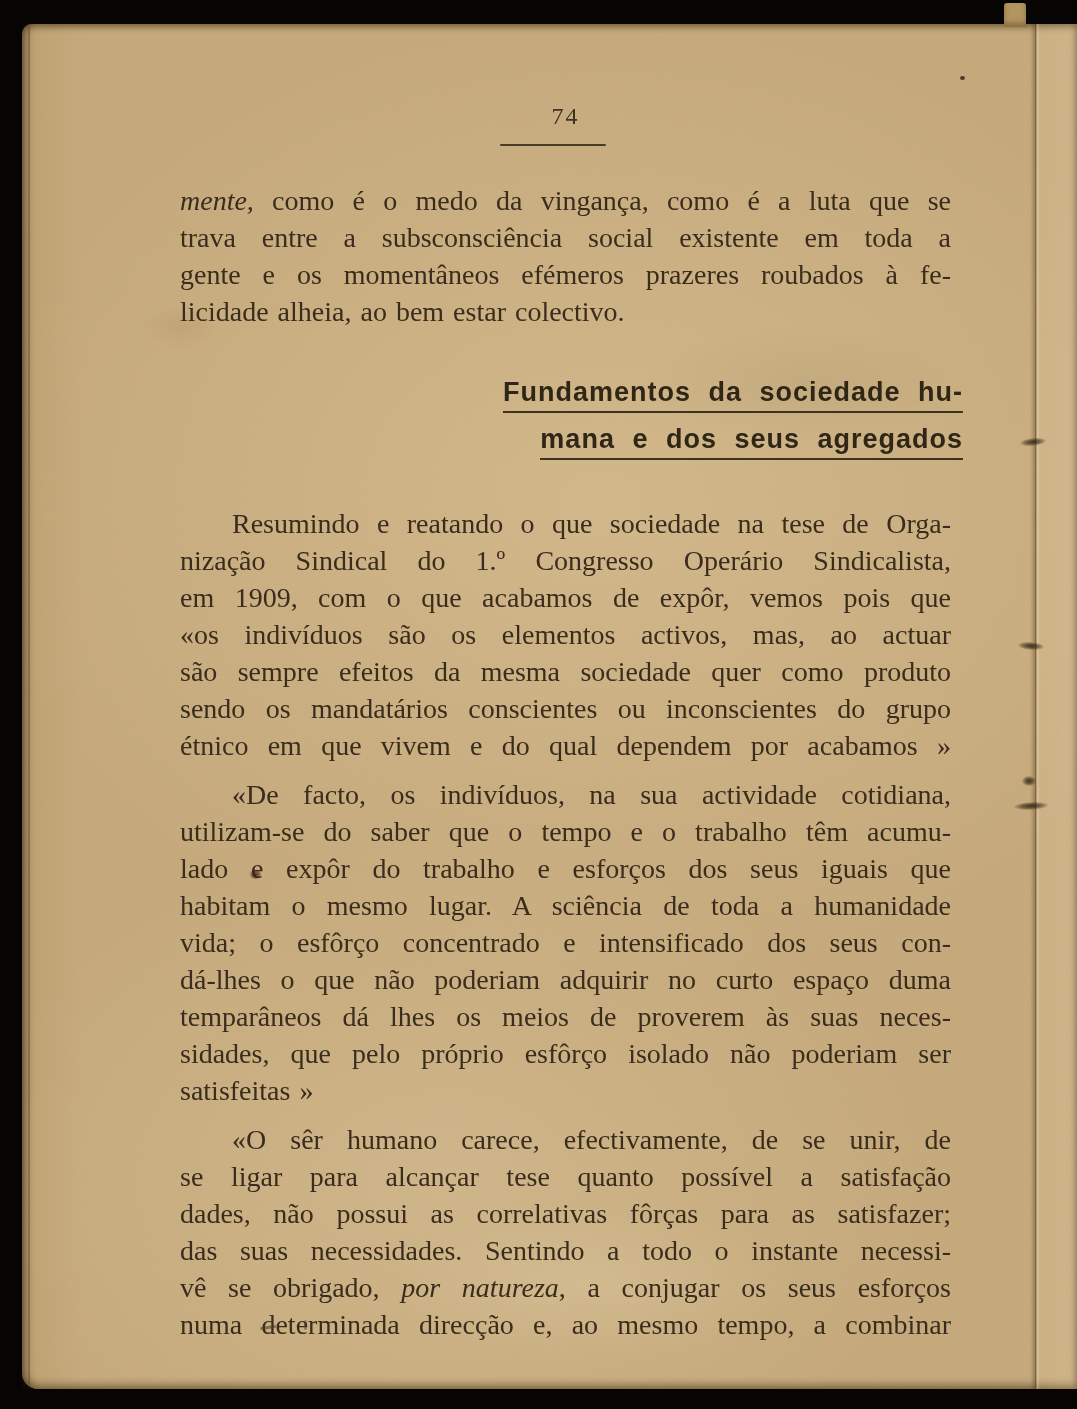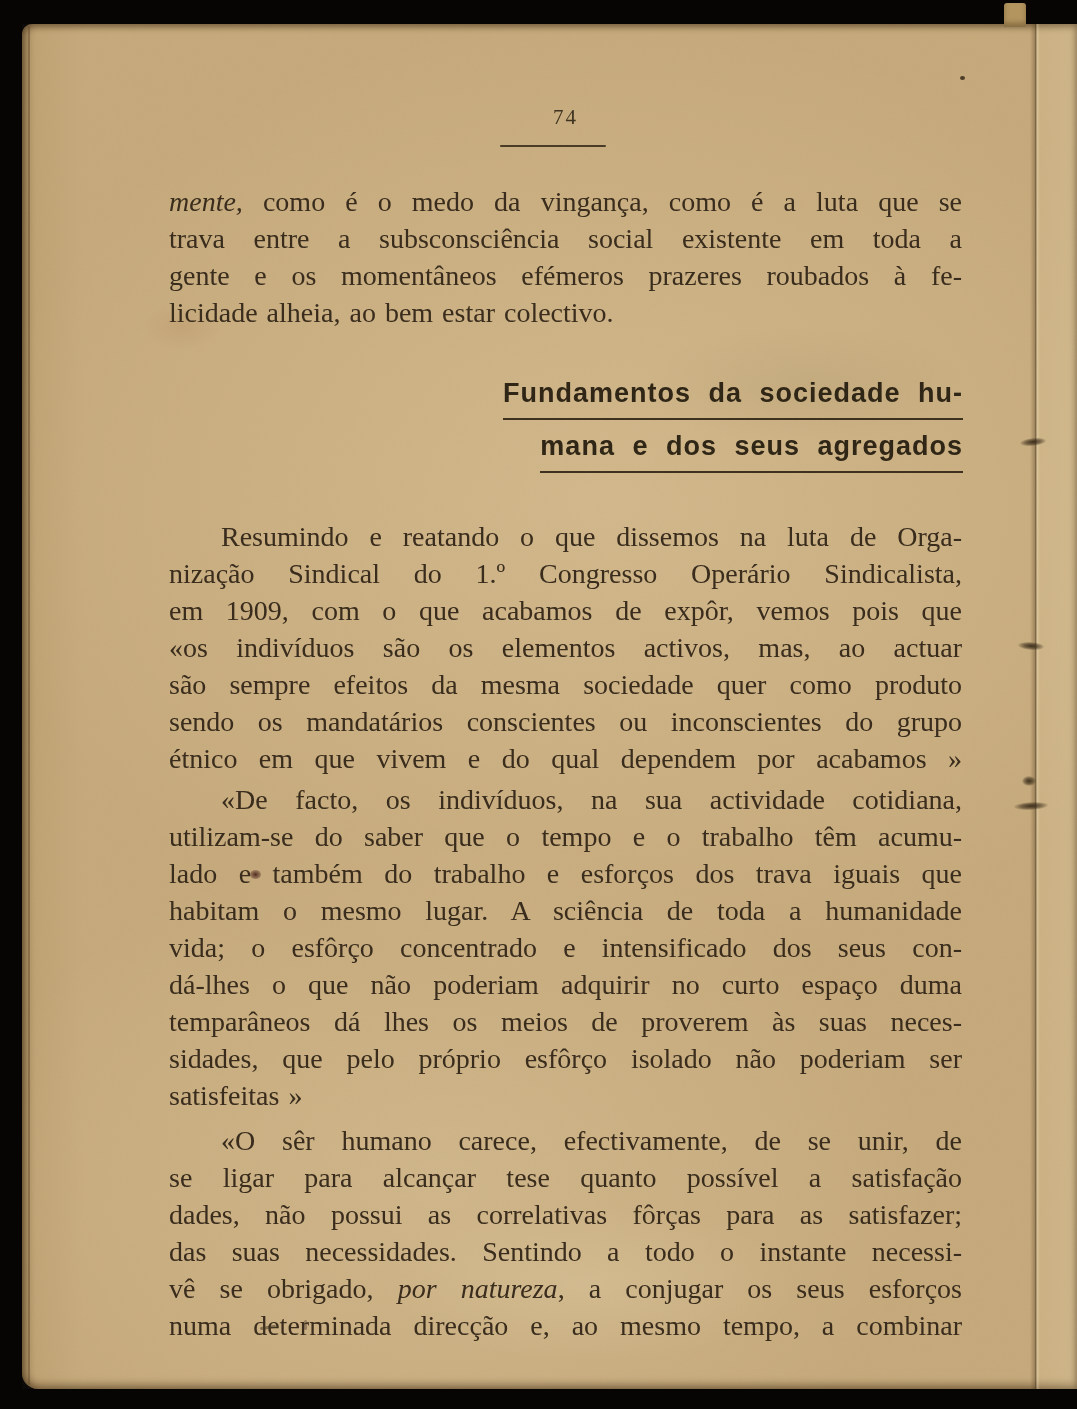--- a/index.html
+++ b/index.html
@@ -59,24 +59,24 @@
   .pencil-mark{position:absolute;left:238px;top:1302px;width:16px;height:3px;background:rgba(70,55,35,0.55);transform:rotate(-8deg);border-radius:2px;}
   .pencil-dot{position:absolute;left:282px;top:1296px;width:3px;height:10px;background:rgba(70,55,35,0.4);border-radius:2px;}
 
   .content{
     position:absolute;left:146px;top:0;width:795px;
     color:var(--ink,#36291a);
     font-size:28px;line-height:37px;
     word-spacing:2px;
   }
   .pageno-wrap{margin-top:72px;text-align:center;}
-  .pageno{font-size:21px;letter-spacing:2px;color:#3b2f1e;}
+  .pageno{font-size:24px;letter-spacing:2px;color:#3b2f1e;}
   .pageno-rule{width:106px;height:2px;background:#463823;margin:9px auto 0 auto;transform:translateX(-13px);border-radius:2px;}
 
-  .para{margin:1px;font-family:Liberation Serif, serif;}
+  .para{margin:12px;font-family:Liberation Serif, serif;}
   .para-1{margin-top:36px;}
   .para-2{margin-top:45px;}
   .para-3{margin-top:4px;}
   .para-4{margin-top:8px;}
   .line{text-align:justify;text-align-last:justify;white-space:normal;}
   .line.last{text-align-last:left;}
   .line.indent{text-indent:52px;}
   .it{font-style:italic;}
 
   .heading{
@@ -85,21 +85,21 @@
     font-family:"Liberation Sans","DejaVu Sans",sans-serif;
     font-weight:bold;
     font-size:27px;
     letter-spacing:1px;
     word-spacing:9px;
     color:var(--heading_ink,#2b2213);
   }
   .h-line{display:block;}
   .h-line span{
     display:inline-block;
-    padding-bottom:10px;
+    padding-bottom:4px;
     border-bottom:2px solid #3a2e1c;
     line-height:29px;
   }
   .h-line + .h-line{margin-top:8px;}
 
   .grain{position:absolute;left:0;top:0;width:100%;height:100%;opacity:0.45;pointer-events:none;}
 </style>
 </head>
 <body>
 
@@ -123,32 +123,32 @@
           <div class="line"><span>gente e os momentâneos efémeros prazeres roubados à fe-</span></div>
           <div class="line last"><span>licidade alheia, ao bem estar colectivo.</span></div>
         </div>
 
       <div class="heading">
         <div class="h-line"><span>Fundamentos da sociedade hu-</span></div>
         <div class="h-line"><span>mana e dos seus agregados</span></div>
       </div>
 
       <div class="para para-2">
-          <div class="line indent"><span>Resumindo e reatando o que dissemos na luta de Orga-</span></div>
+          <div class="line indent"><span>Resumindo e reatando o que sociedade na tese de Orga-</span></div>
           <div class="line"><span>nização Sindical do 1.º Congresso Operário Sindicalista,</span></div>
           <div class="line"><span>em 1909, com o que acabamos de expôr, vemos pois que</span></div>
           <div class="line"><span>«os indivíduos são os elementos activos, mas, ao actuar</span></div>
           <div class="line"><span>são sempre efeitos da mesma sociedade quer como produto</span></div>
           <div class="line"><span>sendo os mandatários conscientes ou inconscientes do grupo</span></div>
           <div class="line"><span>étnico em que vivem e do qual dependem por acabamos »</span></div>
         </div>
       <div class="para para-3">
           <div class="line indent"><span>«De facto, os indivíduos, na sua actividade cotidiana,</span></div>
           <div class="line"><span>utilizam-se do saber que o tempo e o trabalho têm acumu-</span></div>
-          <div class="line"><span>lado e também do trabalho e esforços dos trava iguais que</span></div>
+          <div class="line"><span>lado e expôr do trabalho e esforços dos seus iguais que</span></div>
           <div class="line"><span>habitam o mesmo lugar. A sciência de toda a humanidade</span></div>
           <div class="line"><span>vida; o esfôrço concentrado e intensificado dos seus con-</span></div>
           <div class="line"><span>dá-lhes o que não poderiam adquirir no curto espaço duma</span></div>
           <div class="line"><span>temparâneos dá lhes os meios de proverem às suas neces-</span></div>
           <div class="line"><span>sidades, que pelo próprio esfôrço isolado não poderiam ser</span></div>
           <div class="line last"><span>satisfeitas »</span></div>
         </div>
       <div class="para para-4">
           <div class="line indent"><span>«O sêr humano carece, efectivamente, de se unir, de</span></div>
           <div class="line"><span>se ligar para alcançar tese quanto possível a satisfação</span></div>

